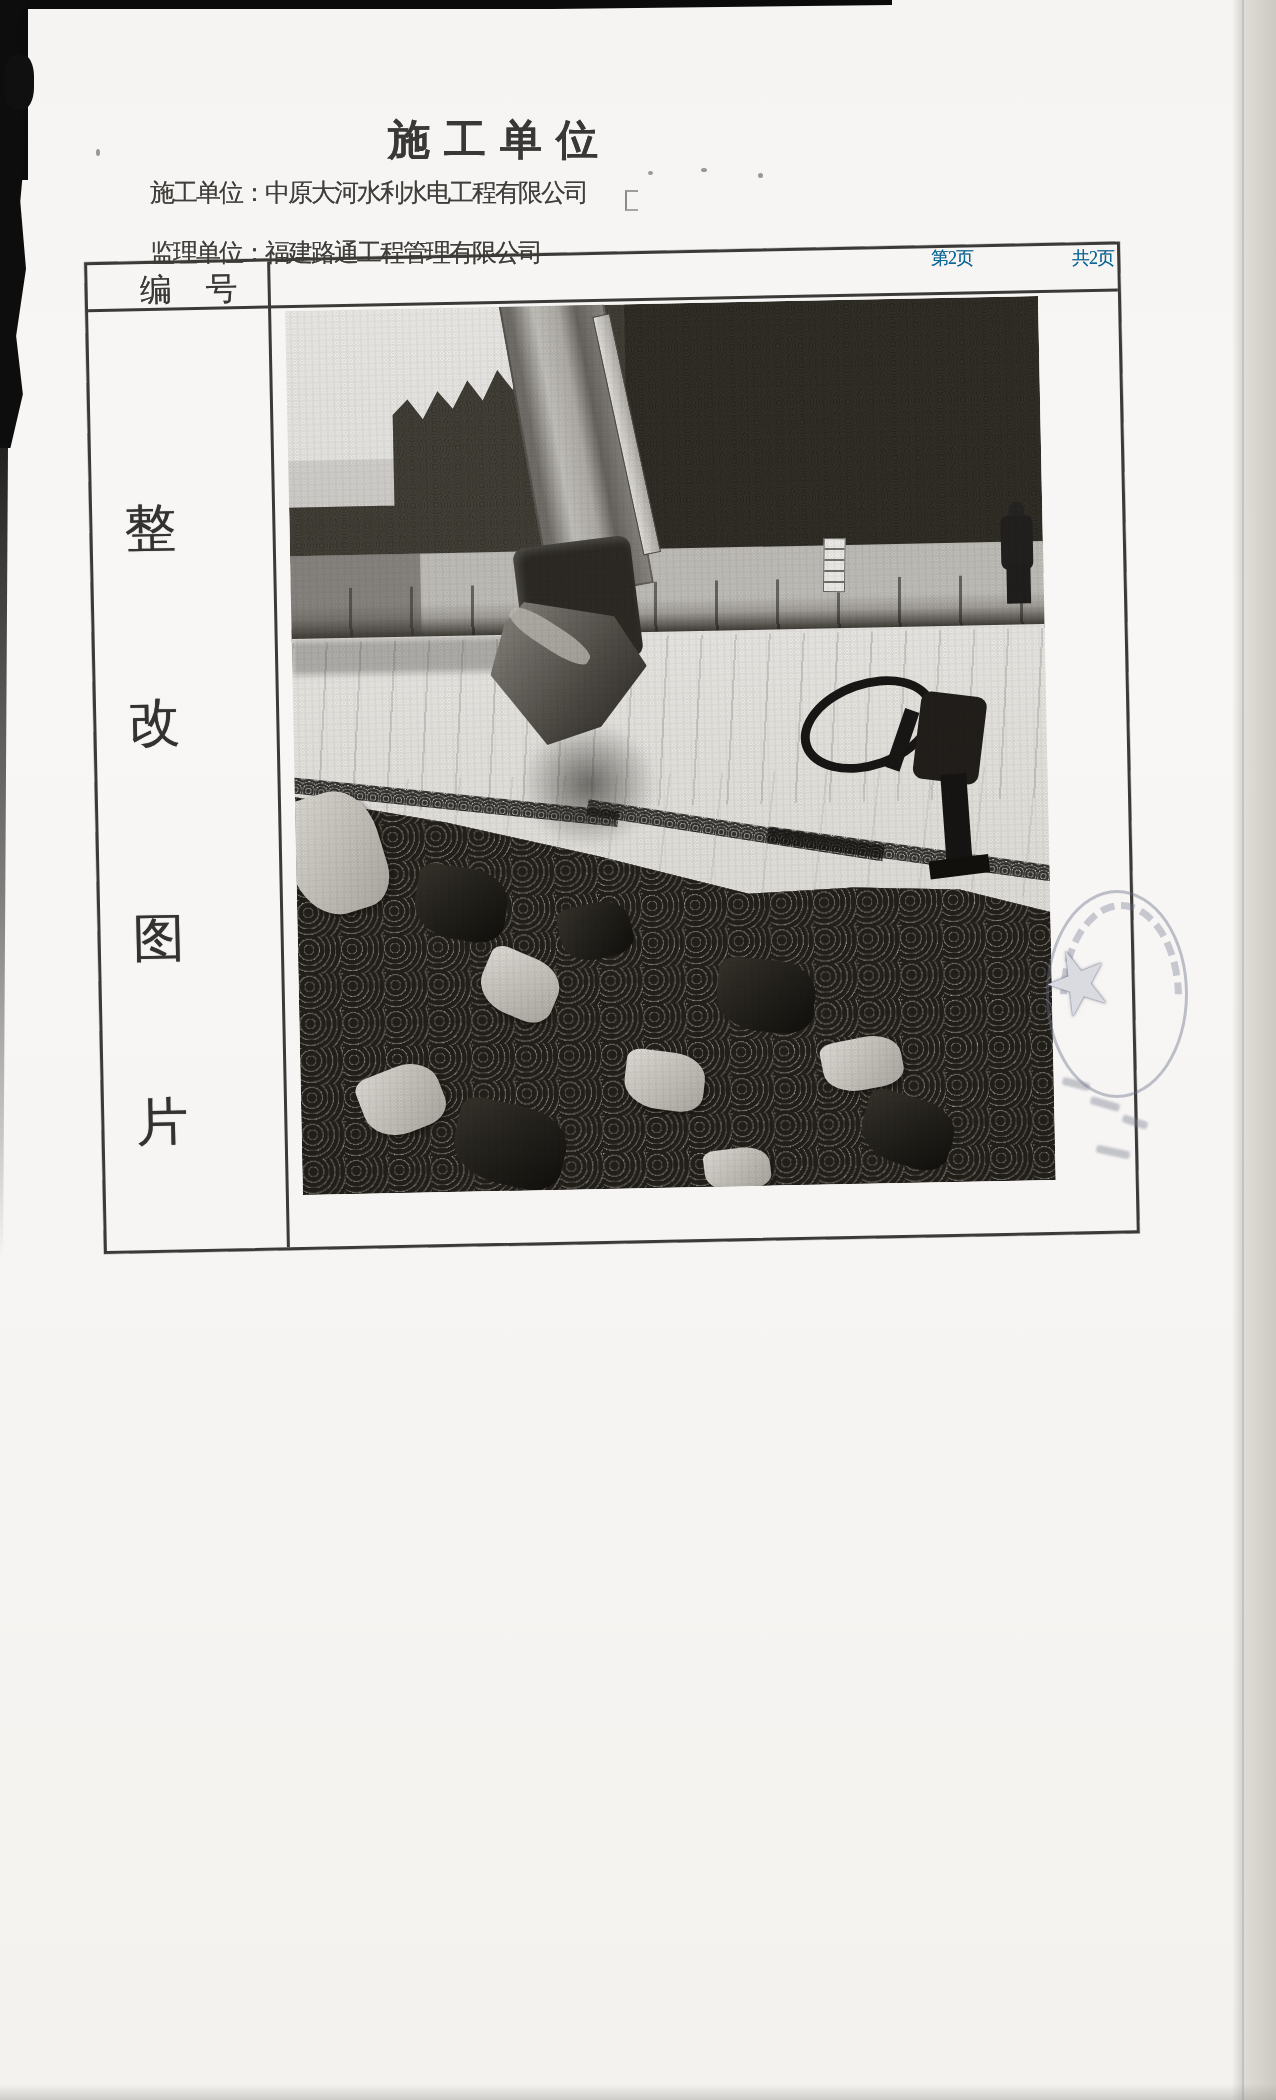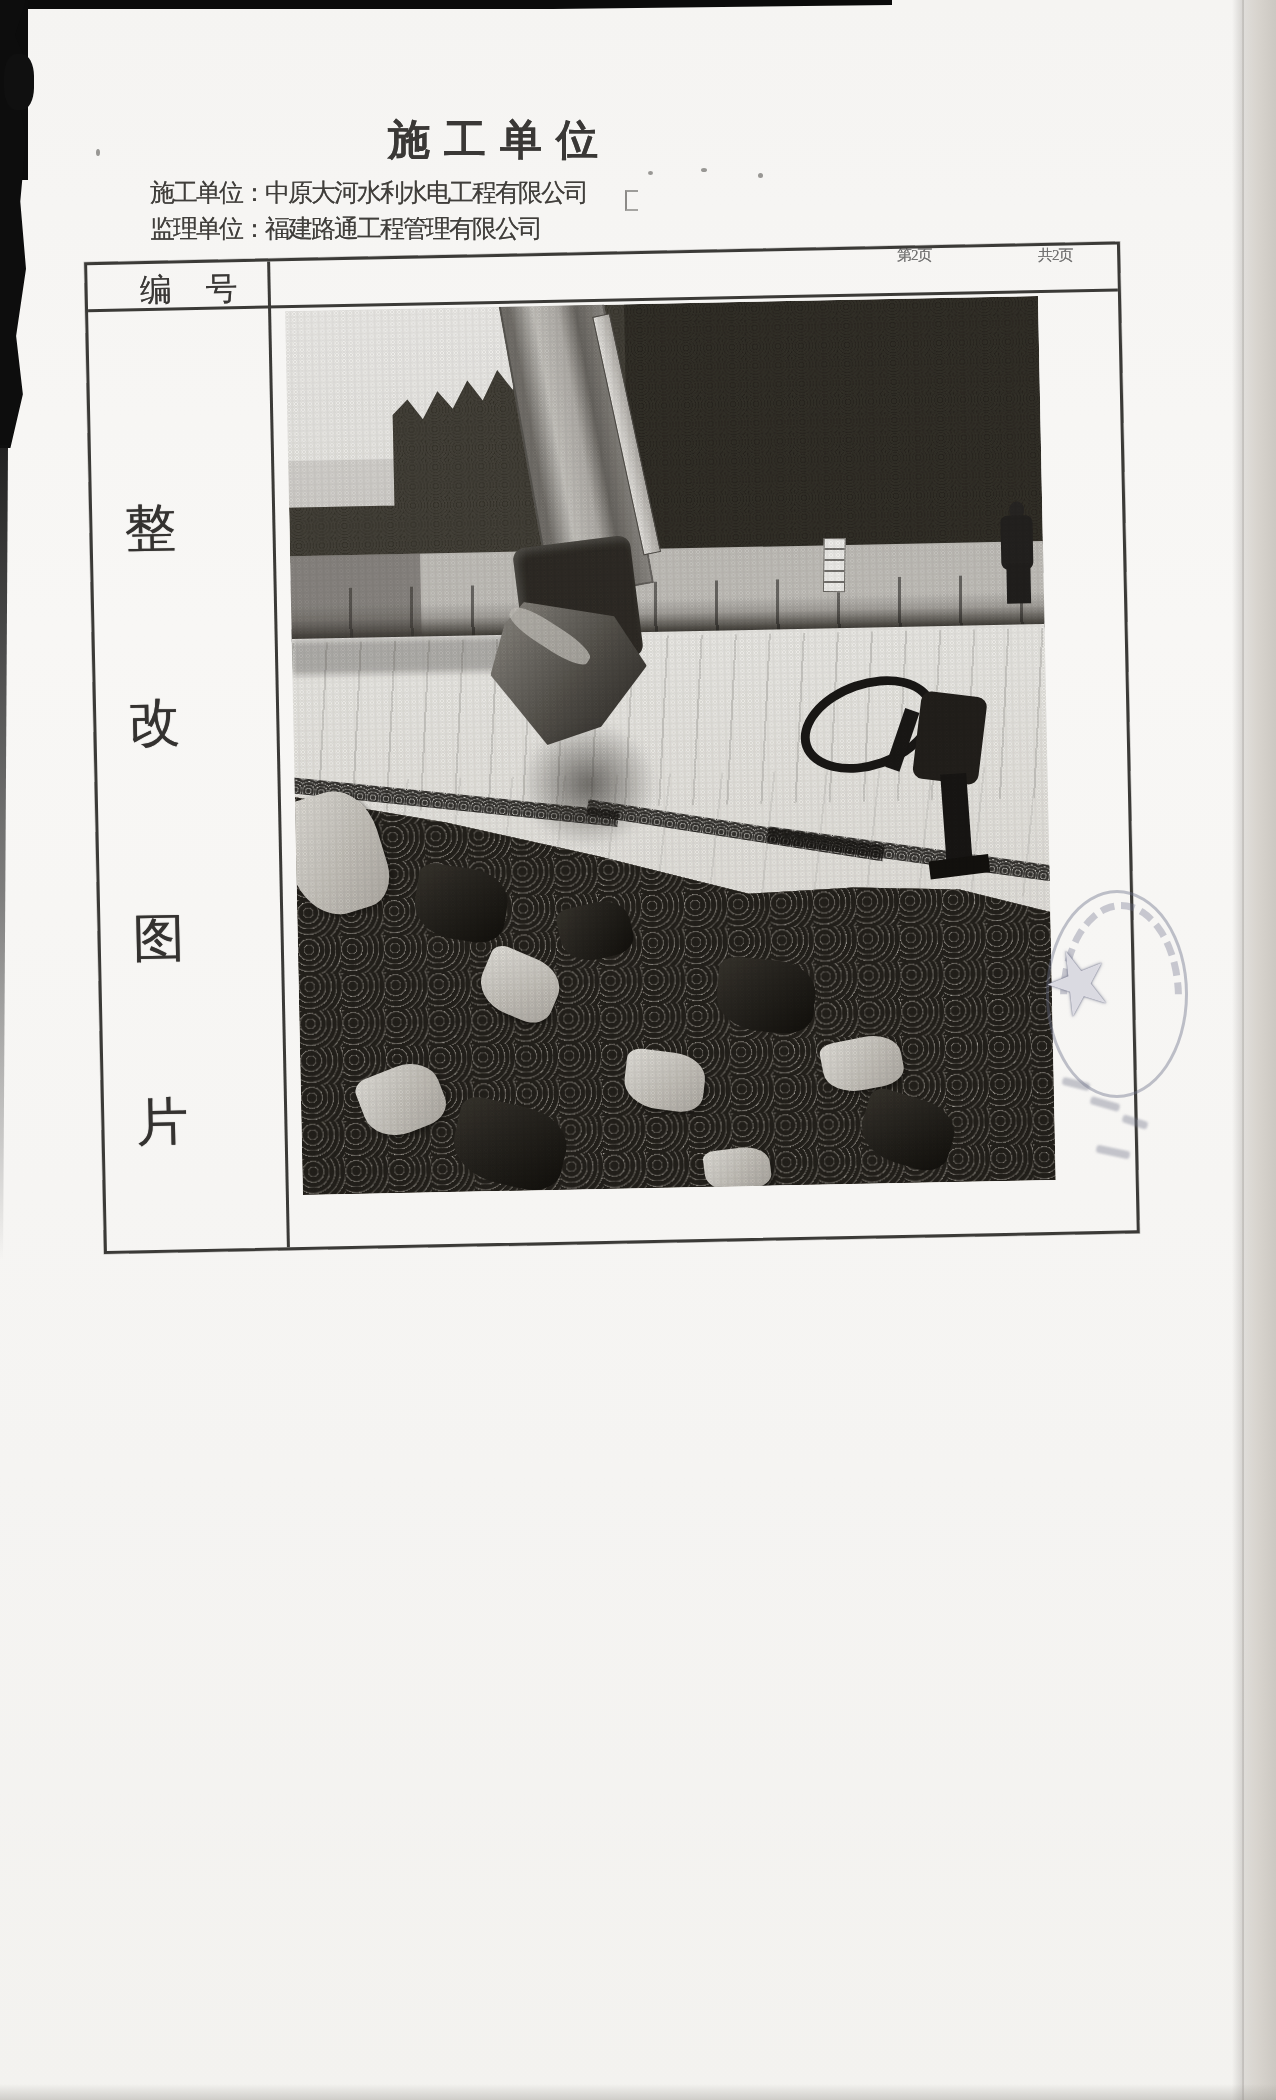--- a/index.html
+++ b/index.html
@@ -27,23 +27,23 @@
   .speck{background:rgba(75,73,70,.55);border-radius:50%;}
   .bracket-mark{left:625px;top:190px;width:11px;height:17px;
      border-left:2px solid rgba(70,68,65,.6);border-bottom:2px solid rgba(70,68,65,.45);
      border-top:2px solid rgba(70,68,65,.5);}
 
   
   .doc-title{left:388px;top:112px;font-size:42px;font-weight:600;letter-spacing:14px;
      color:#3a3836;text-shadow:0 0 .6px rgba(58,56,54,.8);white-space:nowrap;}
   .unit-line{left:137px;font-size:25px;letter-spacing:-2px;white-space:nowrap;
      color:#403e3b;text-shadow:0 0 .5px rgba(64,62,59,.7);margin-left:13px;}
-  .unit1{top:176px;} .unit2{top:212px;}
-  .pagenum{font-size:15px;letter-spacing:-1px;color:#737373;white-space:nowrap;
-     text-shadow:0 0 .5px rgba(64,62,59,.6);}
+  .unit1{top:176px;} .unit2{top:236px;}
+  .pagenum{font-size:18px;letter-spacing:-1px;color:#0369a1;white-space:nowrap;
+     text-shadow:0 0 .5px rgba(64,62,59,.6);margin-left:34px;}
   .pg-cur{left:897px;top:246px;} .pg-tot{left:1038px;top:246px;}
 
   
   .sheet-table{left:104px;top:262px;width:1030px;height:986px;
      border:3px solid #3b3a37;transform:rotate(-1.15deg);transform-origin:bottom left;
      box-shadow:0 0 0 .5px rgba(59,58,55,.35);}
   .col-divider{left:180px;top:0;width:3px;height:100%;background:#3b3a37;}
   .header-underline{left:0;top:44px;width:100%;height:2.5px;background:#3b3a37;}
   .header-label{left:52px;top:5px;font-size:32px;letter-spacing:34px;white-space:nowrap;
      color:#3a3836;text-shadow:0 0 .6px rgba(58,56,54,.75);}

